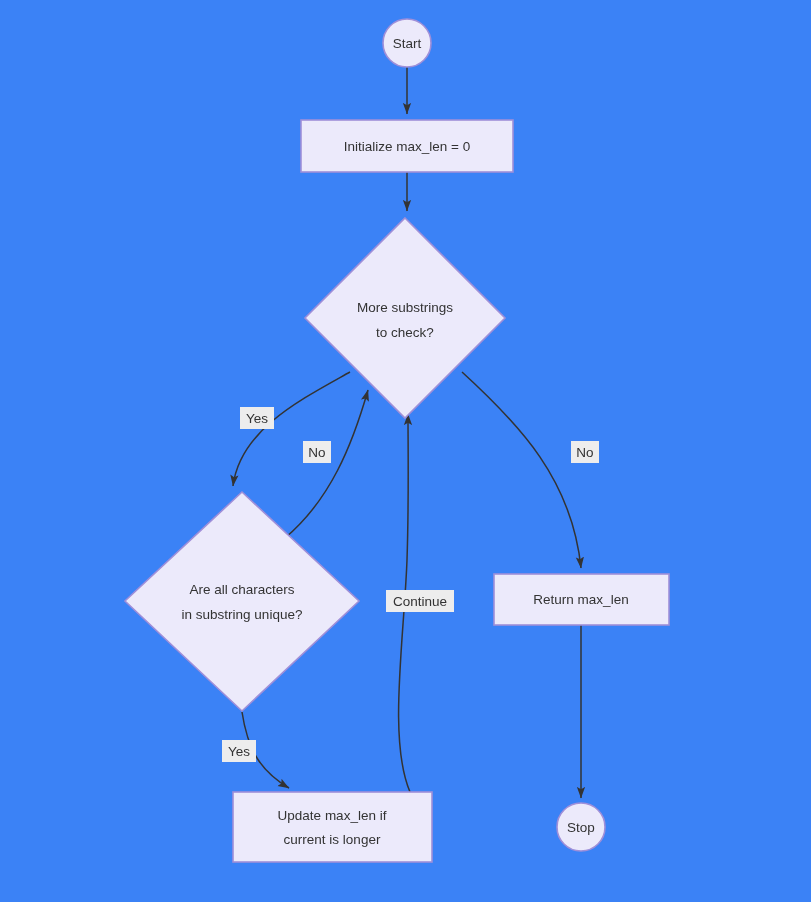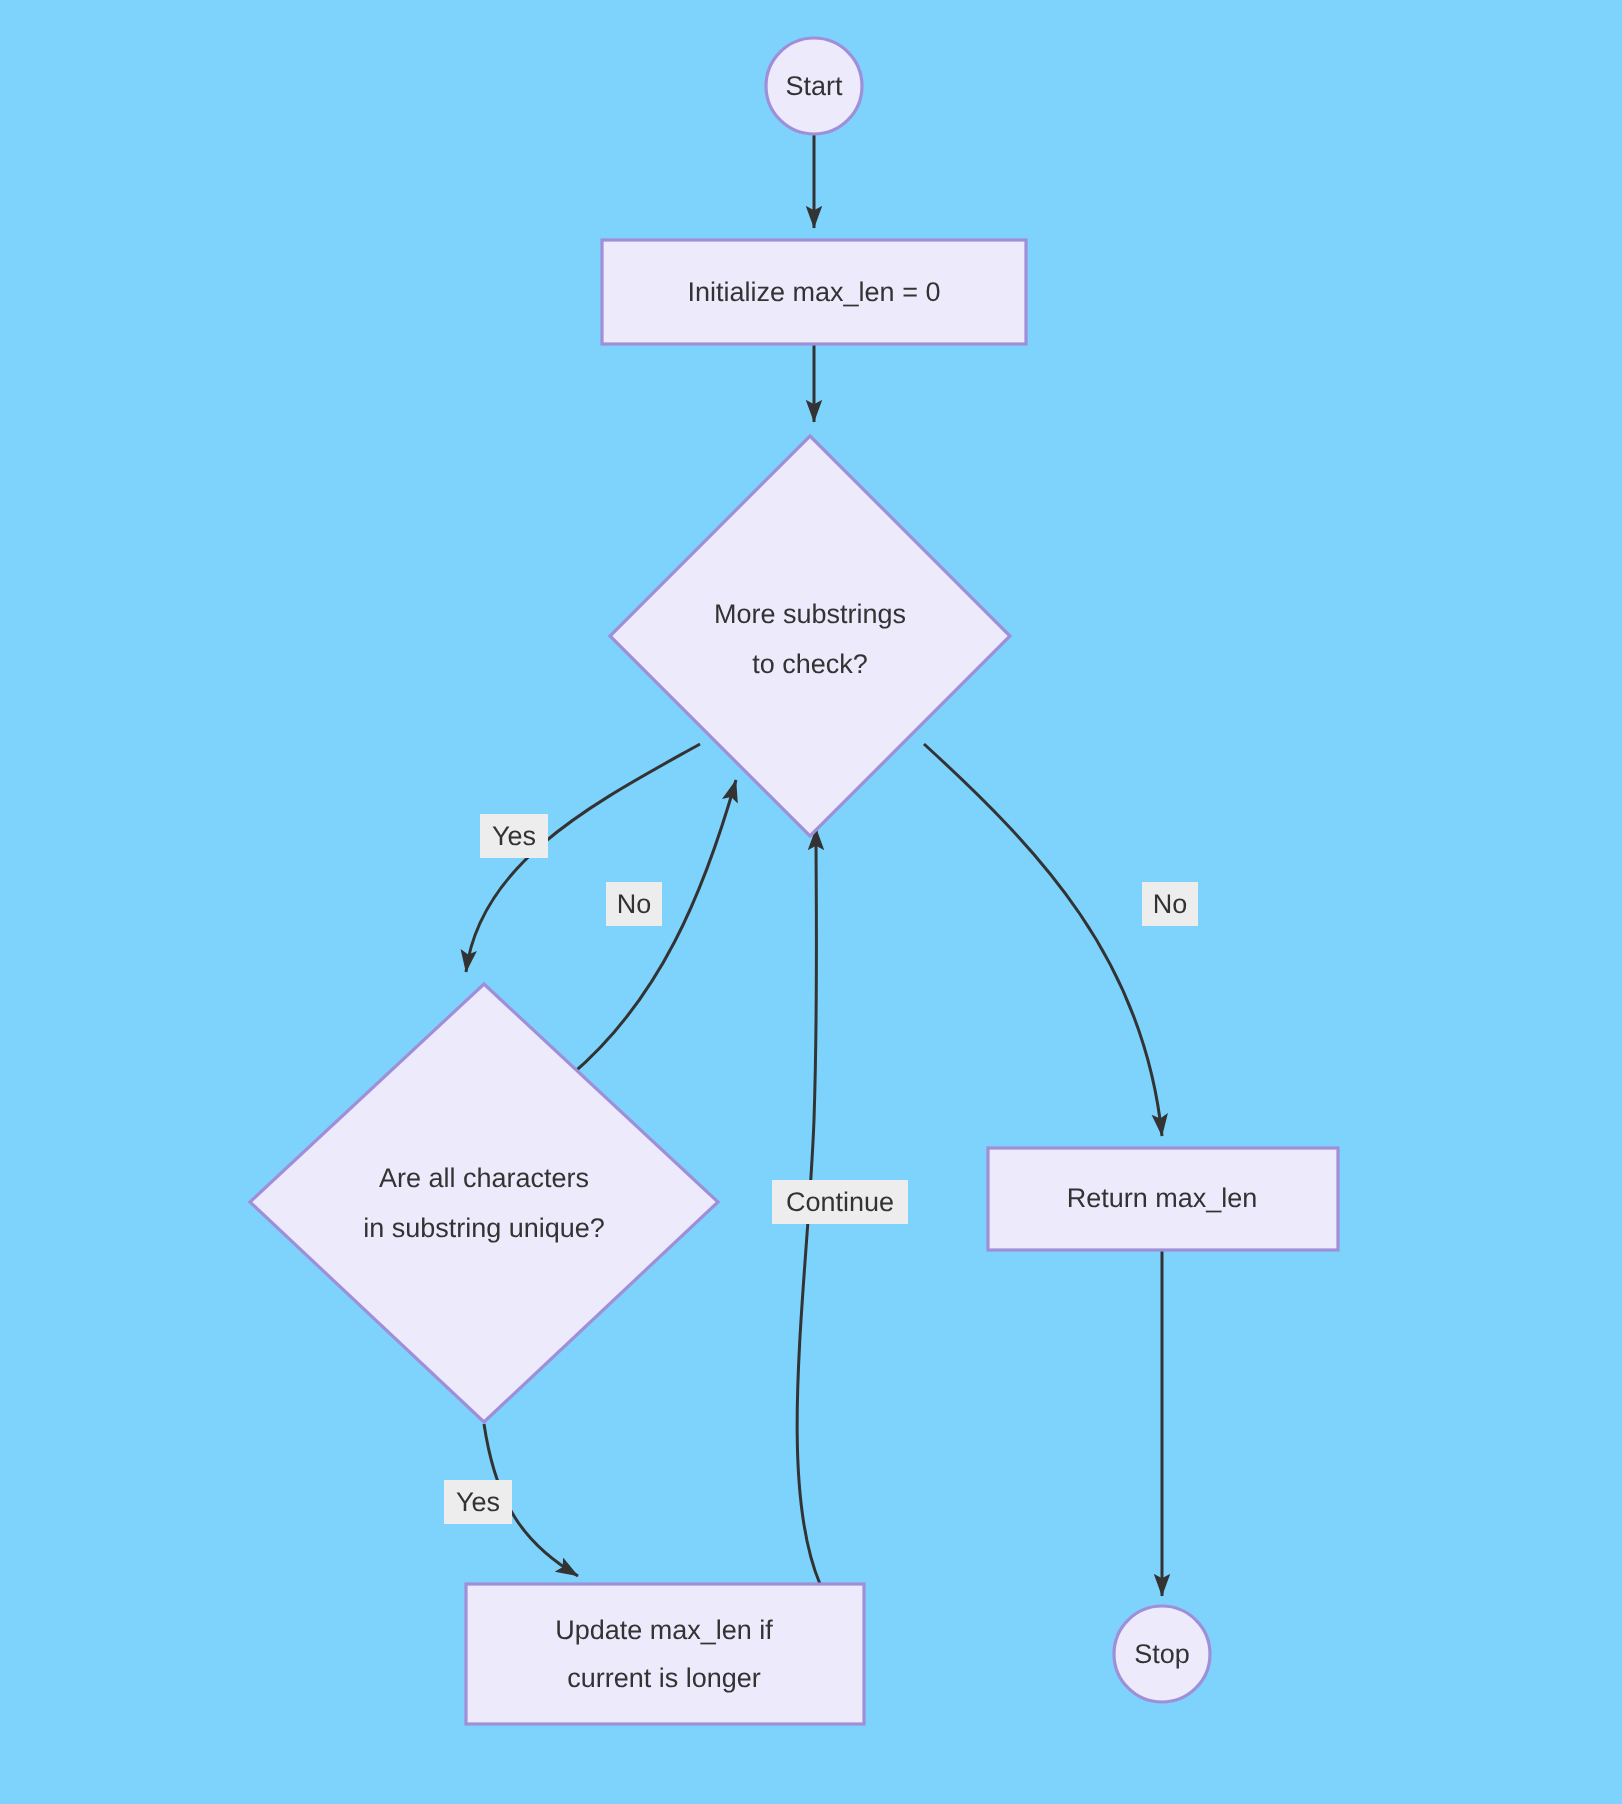--- a/index.html
+++ b/index.html
@@ -10,21 +10,21 @@
   body {
     width: 811px;
     height: 902px;
     font-family: "Liberation Sans", sans-serif;
     overflow: hidden;
   }
   #flowchart-canvas {
     position: relative;
     width: 811px;
     height: 902px;
-    background: #7dd3fc;
+    background: #3b82f6;
   }
   #flow-svg {
     position: absolute;
     top: 0;
     left: 0;
     width: 811px;
     height: 902px;
   }
   .node-shape {
     fill: #ECEAFB;

